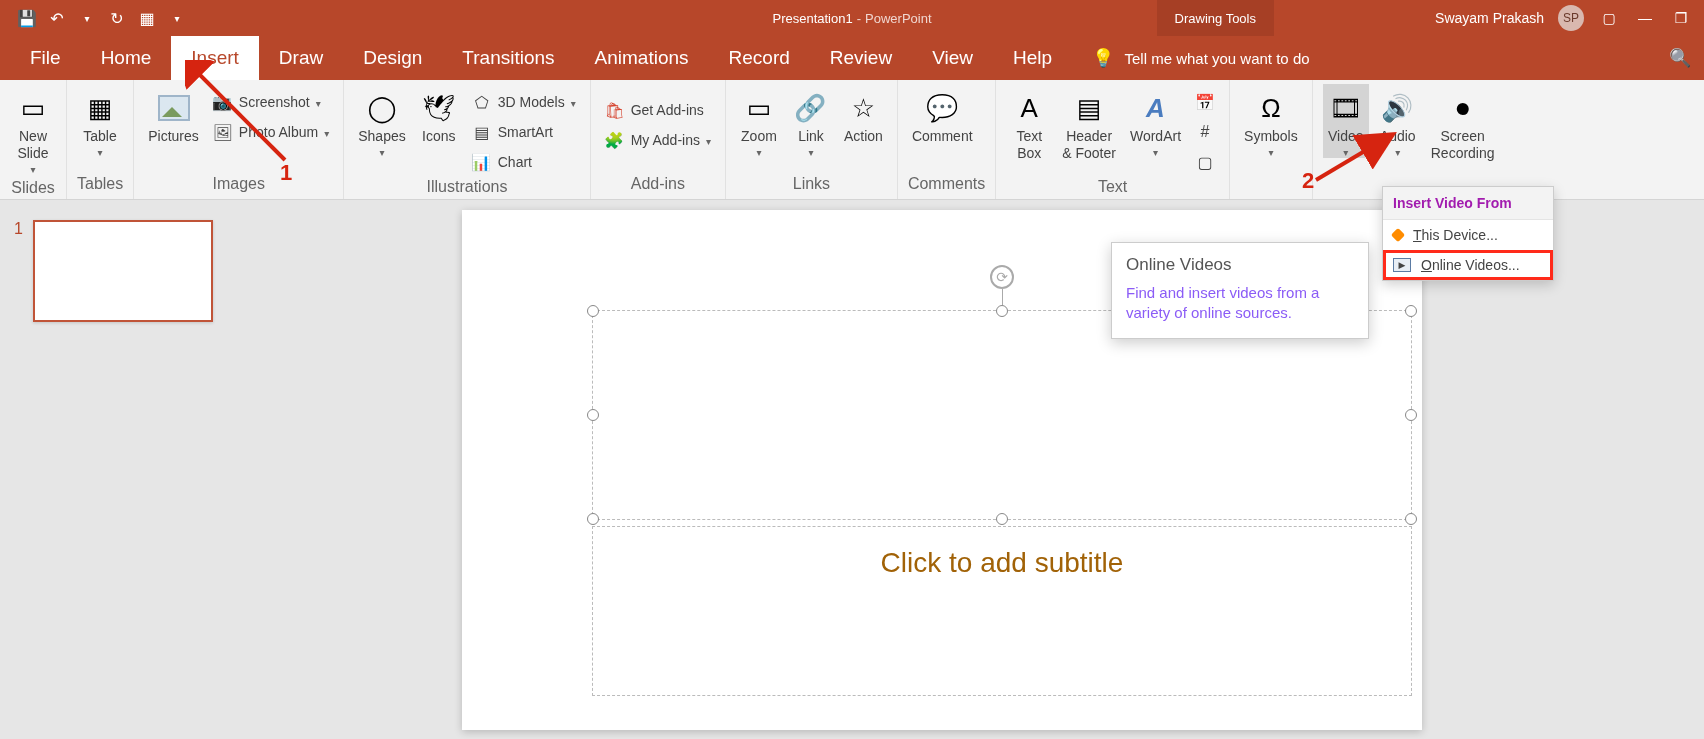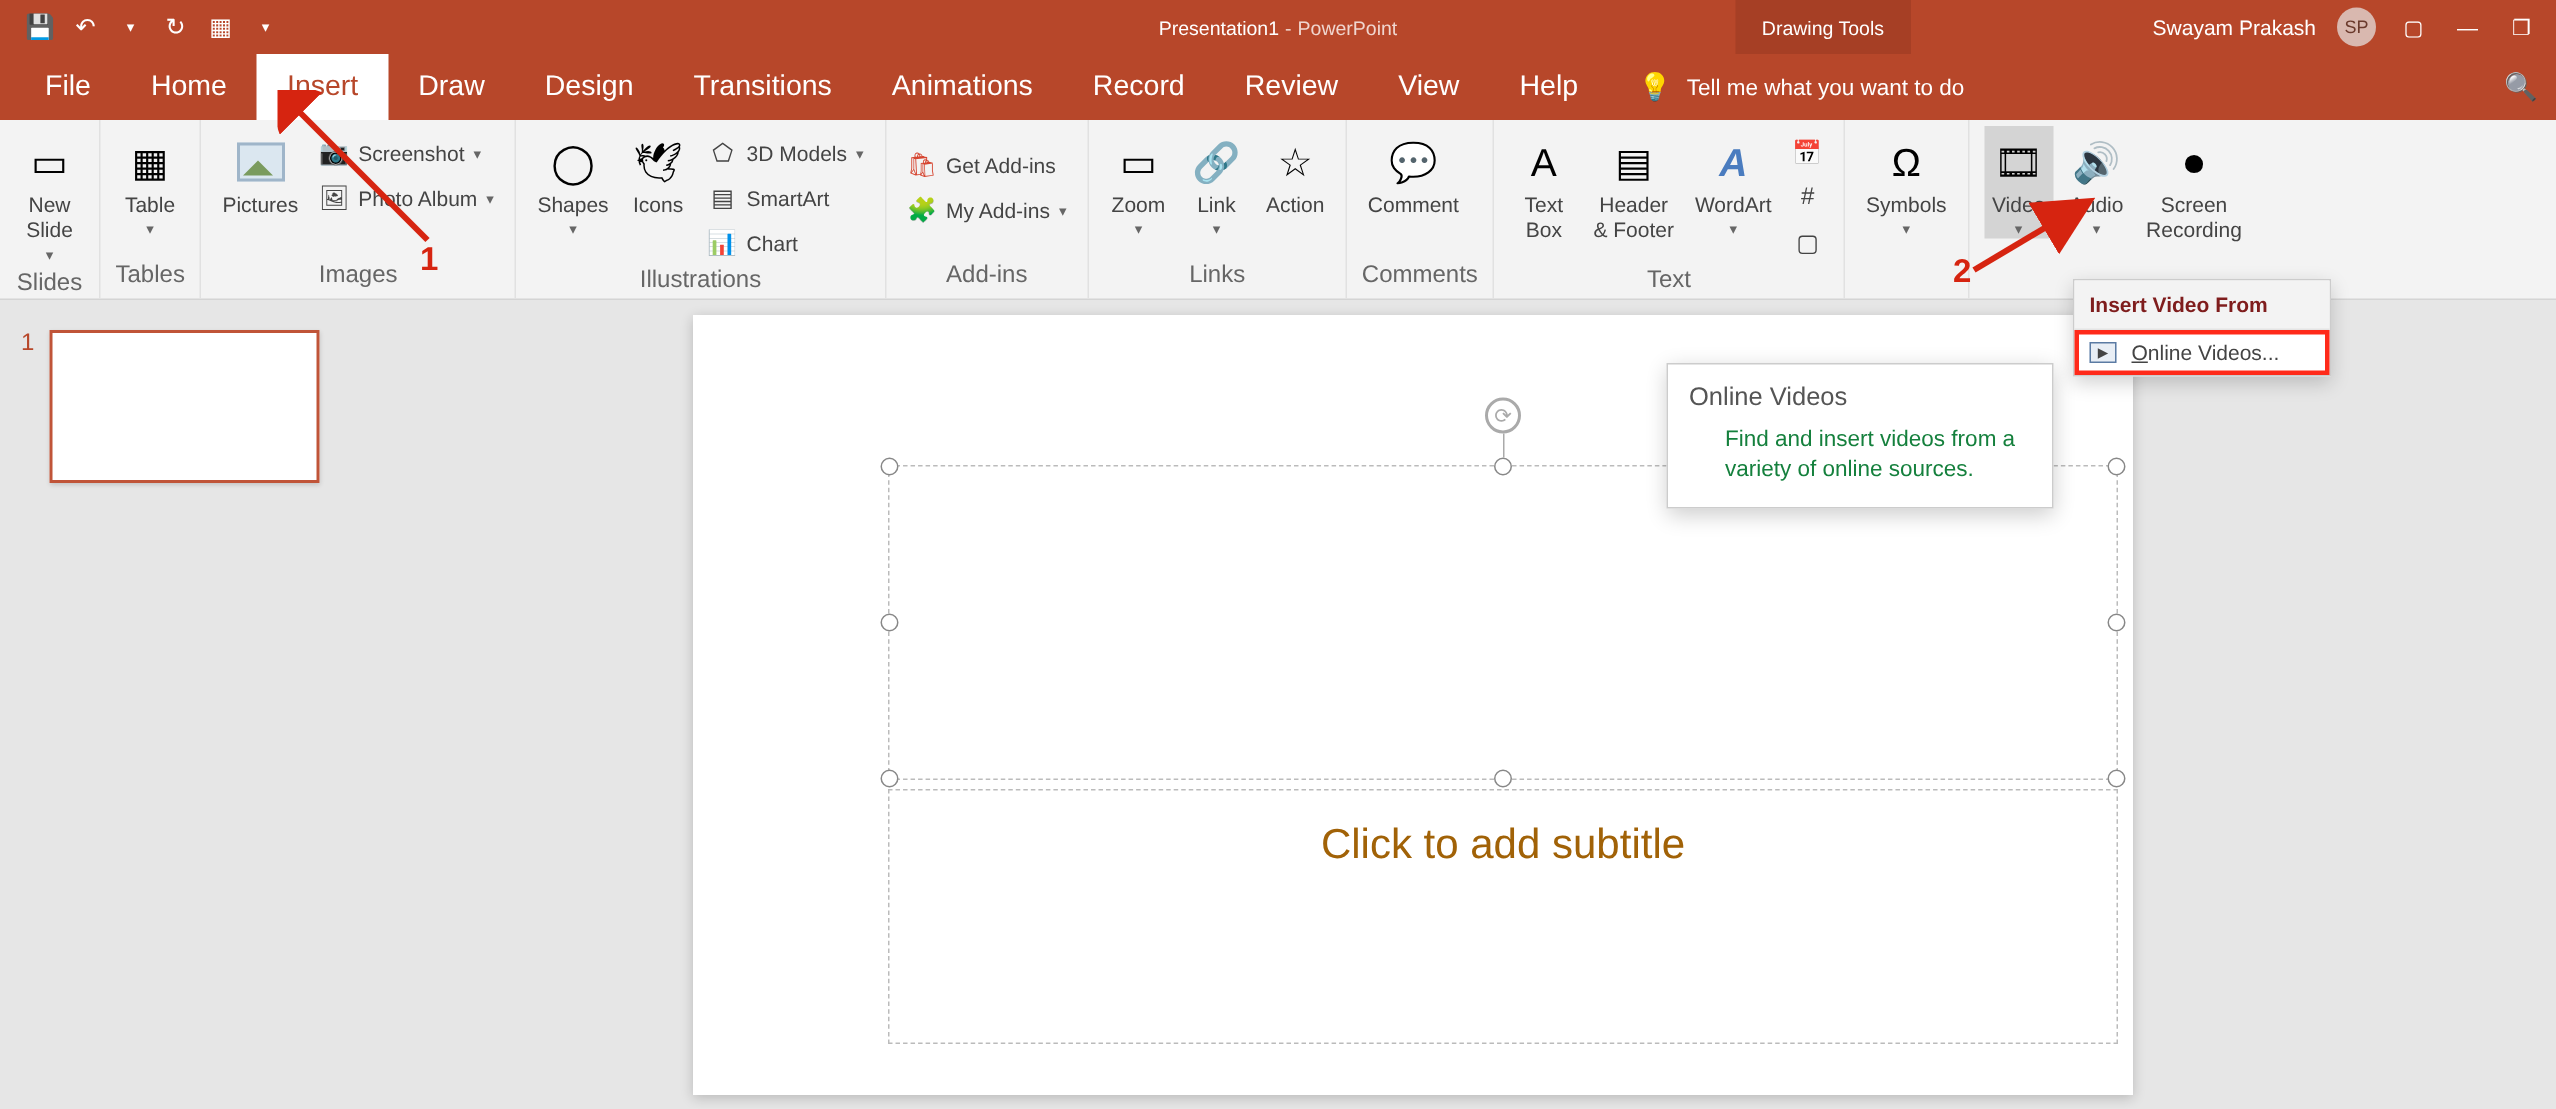--- a/index.html
+++ b/index.html
@@ -61,31 +61,31 @@
 .ph-sub-text { color:#a16207; font-size:28px; text-align:center; padding-top:20px; }
 .handle { position:absolute; width:12px; height:12px; border:1px solid #888; background:#fff; border-radius:50%; }
 .h-tl{top:-6px;left:-6px}.h-tr{top:-6px;right:-6px}.h-bl{bottom:-6px;left:-6px}.h-br{bottom:-6px;right:-6px}
 .h-tm{top:-6px;left:50%;margin-left:-6px}.h-bm{bottom:-6px;left:50%;margin-left:-6px}
 .h-ml{top:50%;left:-6px;margin-top:-6px}.h-mr{top:50%;right:-6px;margin-top:-6px}
 .rot-handle{position:absolute;top:-46px;left:50%;margin-left:-12px;width:24px;height:24px;border:2px solid #aaa;border-radius:50%;color:#aaa;display:flex;align-items:center;justify-content:center;font-size:14px}
 .rot-line{position:absolute;top:-22px;left:50%;width:1px;height:16px;background:#aaa}
 
 
 .dropdown { position:absolute; top:186px; right:150px; width:172px; background:#fff; border:1px solid #ccc; box-shadow:0 4px 12px rgba(0,0,0,.18); z-index:30; }
-.dd-header { background:#f3f3f3; padding:8px 10px; font-weight:600; font-size:14px; color:#7f1d1d; border-bottom:1px solid #e4e4e4; }
+.dd-header { background:#f3f3f3; padding:8px 10px; font-weight:600; font-size:14px; color:#a21caf; border-bottom:1px solid #e4e4e4; }
 .dd-item { display:flex; align-items:center; gap:10px; padding:7px 10px; font-size:14px; color:#444; cursor:pointer; }
 .dd-item .badge-new { width:10px; height:10px; background:#ff8c00; border-radius:2px; transform:rotate(45deg); }
 .dd-item.highlight { outline:3px solid #ff2a1a; outline-offset:-3px; }
 .dd-item .dd-ic { width:18px; height:14px; border:1px solid #5b7ba3; display:flex; align-items:center; justify-content:center; font-size:9px; background:#e8eef5; }
 .underline-first::first-letter { text-decoration:underline; }
 
 
 .tooltip { position:absolute; top:242px; right:335px; width:258px; background:#fff; border:1px solid #ccc; box-shadow:0 4px 14px rgba(0,0,0,.2); padding:12px 14px 14px; z-index:25; }
 .tooltip-title { font-weight:400; font-size:17px; color:#555; margin-bottom:8px; }
-.tooltip-body { font-size:15px; color:#15803d; line-height:1.35;margin-left:24px; }
+.tooltip-body { font-size:15px; color:#8b5cf6; line-height:1.35; }
 
 
 .anno-num { position:absolute; font-weight:700; color:#d62410; font-size:22px; z-index:40; }
 .arrow-svg { position:absolute; z-index:39; pointer-events:none; }
 </style>
 </head>
 <body>
 
 <div class="titlebar">
   <div class="qat">
@@ -345,20 +345,24 @@
       </div>
       <div class="placeholder ph-sub">
         <div class="ph-sub-text">Click to add subtitle</div>
       </div>
     </div>
   </div>
 </div>
 
 <div class="dropdown">
   <div class="dd-header">Insert Video From</div>
+  <div class="dd-item">
+    <span class="badge-new"></span>
+    <span class="underline-first">This Device...</span>
+  </div>
   <div class="dd-item highlight">
     <span class="dd-ic">▶</span>
     <span class="underline-first">Online Videos...</span>
   </div>
 </div>
 
 <div class="tooltip">
   <div class="tooltip-title">Online Videos</div>
   <div class="tooltip-body">Find and insert videos from a variety of online sources.</div>
 </div>

